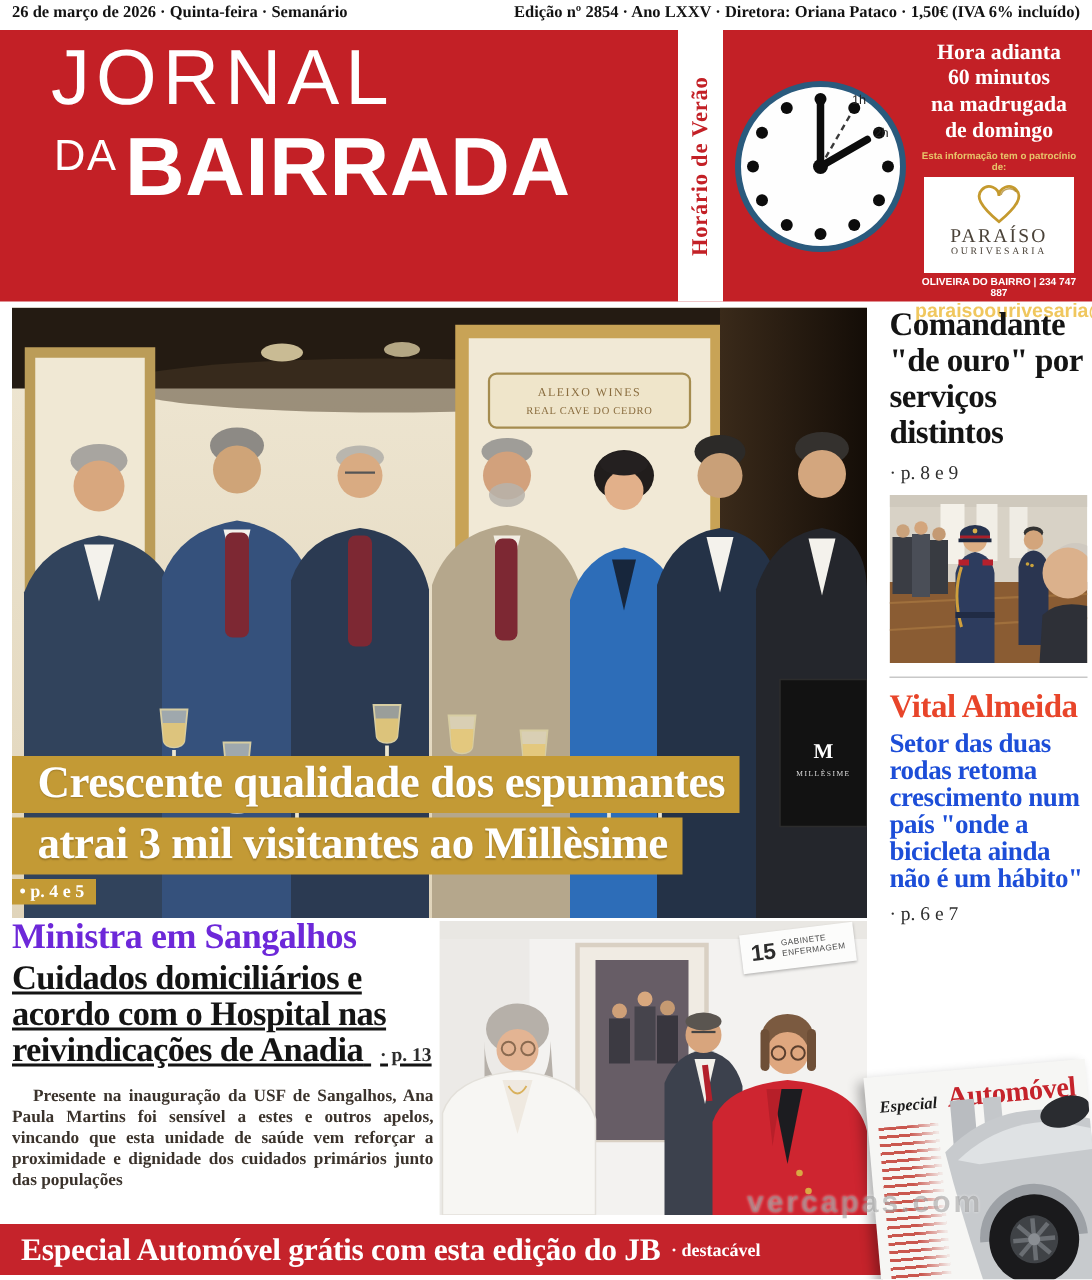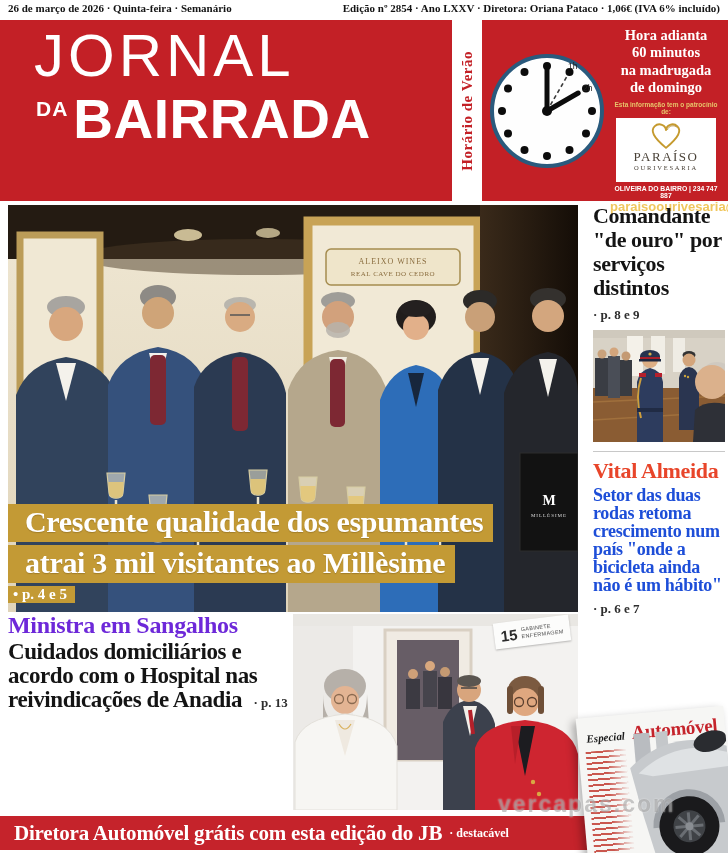--- a/index.html
+++ b/index.html
@@ -7,23 +7,23 @@
         font-family:"Liberation Serif","DejaVu Serif",serif;}
 
   
   .topbar{position:absolute;left:0;top:0;width:728px;height:20px;background:#fff;}
   .topbar .tb-left{position:absolute;left:8px;top:2px;font-size:11px;font-weight:bold;color:#131313;}
   .topbar .tb-right{position:absolute;right:8px;top:2px;font-size:11px;font-weight:bold;color:#131313;}
 
   
   .masthead{position:absolute;left:0;top:20px;width:728px;height:181px;background:#c32026;}
   .logo{position:absolute;left:34px;top:6px;color:#fff;font-family:"Liberation Sans","DejaVu Sans",sans-serif;line-height:1;}
-  .logo .l1{font-size:60px;font-weight:300;letter-spacing:4px;}
+  .logo .l1{font-size:52px;font-weight:300;letter-spacing:4px;}
   .logo .l2{display:flex;align-items:flex-start;margin-top:6px;}
-  .logo .l2 .da{font-size:21px;font-weight:bold;margin:6px 5px 0 2px;letter-spacing:1px;}
+  .logo .l2 .da{font-size:29px;font-weight:normal;margin:6px 5px 0 2px;letter-spacing:1px;}
   .logo .l2 .bairrada{font-size:55px;font-weight:bold;letter-spacing:0.5px;}
   .verao{position:absolute;left:452px;top:0;width:30px;height:181px;background:#ffffff;
          display:flex;align-items:center;justify-content:center;}
   .verao span{writing-mode:vertical-rl;transform:rotate(180deg);color:#c32026;font-weight:bold;
               font-size:15px;letter-spacing:0.5px;white-space:nowrap;}
   .clock{position:absolute;left:486px;top:30px;}
   .notice{position:absolute;left:610px;top:7px;width:112px;text-align:center;}
   .notice .n-lines{color:#fff;font-weight:bold;font-size:14.5px;line-height:1.2;white-space:pre-line;}
   .notice .n-intro{color:#e7c46a;font-size:6.5px;font-weight:bold;margin-top:4px;
                    font-family:"Liberation Sans",sans-serif;}
@@ -35,39 +35,39 @@
                      font-family:"Liberation Sans",sans-serif;}
   .notice .n-email{color:#f0c75e;font-weight:bold;font-size:13px;
                    font-family:Liberation Sans, sans-serif;}
 
   
   .lead-photo{position:absolute;left:8px;top:205px;width:570px;height:407px;overflow:hidden;background:#e8dfcc;}
   .lead-photo svg{display:block;}
   .lead-headlines{position:absolute;left:0;top:299px;display:flex;flex-direction:column;align-items:flex-start;}
   .hl-bar{background:#c39a35;color:#ffffff;font-weight:bold;font-size:30px;line-height:36px;
           padding:0 10px 2px 17px;letter-spacing:-0.3px;margin-bottom:3px;text-shadow:0 1px 1px rgba(60,40,0,.25);}
-  .page-chip{background:#c39a35;color:#ffffff;font-weight:bold;font-size:15px;line-height:16px;padding:0 8px 1px 5px;}
+  .page-chip{background:#c39a35;color:#ffffff;font-weight:bold;font-size:12px;line-height:16px;padding:0 8px 1px 5px;}
 
   
   .rcol{position:absolute;left:593px;top:203px;width:132px;}
   .kicker{font-weight:bold;font-size:22px;line-height:26px;letter-spacing:-0.3px;}
   .k-blue{color:#1c7ead;}
   .k-orange{color:#e8452a;}
   .k-green{color:#6d28d9;}
   .rc-headline1{font-weight:bold;font-size:22px;line-height:24px;color:#141414;letter-spacing:-0.4px;margin-top:1px;}
   .rc-headline2{font-weight:bold;font-size:18px;line-height:18px;color:#1d4ed8;letter-spacing:-0.3px;margin-top:2px;}
-  .pref{font-weight:bold;font-size:13px;color:#2e2e2e;}
+  .pref{font-weight:normal;font-size:13px;color:#2e2e2e;}
   .rc-pref{margin-top:7px;}
   .rc-photo{margin-top:7px;width:132px;height:112px;overflow:hidden;}
   .rc-divider{border-top:1px solid #c8c8c8;margin-top:9px;margin-bottom:6px;width:132px;}
 
   
   .ministra{position:absolute;left:8px;top:612px;width:281px;}
   .ministra .m-kicker{font-weight:bold;font-size:24px;line-height:26px;letter-spacing:-0.3px;}
-  .ministra .m-headline{font-weight:bold;font-size:23px;line-height:24px;color:#141414;letter-spacing:-0.4px;margin-top:2px;}
+  .ministra .m-headline{font-weight:bold;font-size:23px;line-height:24px;color:#141414;letter-spacing:-0.4px;margin-top:2px;text-decoration:underline;}
   .ministra .m-pref{font-weight:bold;font-size:13px;color:#2e2e2e;margin-left:6px;letter-spacing:0;}
   .ministra .m-lead{margin-top:9px;font-weight:bold;font-size:11.5px;line-height:14px;color:#3b332c;
                     text-indent:14px;text-align:justify;}
 
   
   .health-photo{position:absolute;left:293px;top:614px;width:285px;height:196px;overflow:hidden;background:#f2f1ef;}
   .door-sign{position:absolute;right:8px;top:5px;width:76px;height:26px;background:#fcfcfb;
              transform:rotate(-7deg);box-shadow:0 1px 2px rgba(0,0,0,.25);
              display:flex;align-items:center;justify-content:center;gap:4px;}
   .door-sign .ds-num{font-family:"Liberation Sans",sans-serif;font-size:15px;font-weight:bold;color:#2c2c2c;}
@@ -82,37 +82,37 @@
   .cover .cv-prefix{font-style:italic;font-weight:bold;font-size:11px;color:#1c1c1c;}
   .cover .cv-main{font-weight:bold;font-size:19px;color:#c5232b;letter-spacing:-0.3px;margin-left:3px;}
   .cover .cv-toc{position:absolute;left:7px;top:34px;width:40px;height:104px;opacity:.85;
         background:repeating-linear-gradient(to bottom,#c23b31 0 2px,transparent 2px 5.5px);}
   .cover .cv-toc-fade{position:absolute;left:27px;top:34px;width:22px;height:104px;
         background:linear-gradient(to right,rgba(246,246,244,0) 0,rgba(246,246,244,.9) 85%);}
   .cover .cv-car{position:absolute;right:-6px;top:20px;}
 
   
   .watermark{position:absolute;left:498px;top:791px;z-index:7;font-family:"Liberation Sans",sans-serif;
-             font-size:23px;font-weight:bold;letter-spacing:2px;color:rgba(125,125,125,.42);
+             font-size:20px;font-weight:bold;letter-spacing:2px;color:rgba(125,125,125,.42);
              text-shadow:0 0 2px rgba(255,255,255,.55);}
 
   
   .banner{position:absolute;left:0;top:816px;width:610px;height:34px;background:#c5232b;z-index:1;
           display:flex;align-items:center;padding-left:14px;box-sizing:border-box;}
   .banner .bn-main{color:#fff;font-weight:bold;font-size:21px;letter-spacing:-0.2px;white-space:nowrap;}
   .banner .bn-suffix{color:#fff;font-weight:bold;font-size:12px;margin-left:7px;white-space:nowrap;}
 </style>
 </head>
 <body>
 
 <div class="page">
 
   <div class="topbar">
     <span class="tb-left">26 de março de 2026 · Quinta-feira · Semanário</span>
-    <span class="tb-right">Edição nº 2854 · Ano LXXV · Diretora: Oriana Pataco · 1,06€ (IVA 6% incluído)</span>
+    <span class="tb-right">Edição nº 2854 · Ano LXXV · Diretora: Oriana Pataco · 1,50€ (IVA 6% incluído)</span>
   </div>
 
   <div class="masthead">
     <div class="logo">
       <div class="l1">JORNAL</div>
       <div class="l2">
         <span class="da">DA</span>
         <span class="bairrada">BAIRRADA</span>
       </div>
     </div>
@@ -326,20 +326,21 @@
     <div class="rc-headline2">Setor das duas rodas retoma crescimento num país "onde a bicicleta ainda não é um hábito"</div>
     <div class="pref rc-pref">· p. 6 e 7</div>
   </div>
 
   <div class="ministra">
     <div class="m-kicker k-green">Ministra em Sangalhos</div>
     <div class="m-headline">
       <span>Cuidados domiciliários e acordo com o Hospital nas reivindicações de Anadia</span>
       <span class="m-pref">· p. 13</span>
     </div>
+    <div class="m-lead">Presente na inauguração da USF de Sangalhos, Ana Paula Martins foi sensível a estes e outros apelos, vincando que esta unidade de saúde vem reforçar a proximidade e dignidade dos cuidados primários junto das populações</div>
   </div>
 
   <div class="health-photo">
     <svg width="285" height="196" viewBox="0 0 285 196">
       <rect x="0" y="0" width="285" height="196" fill="#f3f2f0"></rect>
       <rect x="0" y="0" width="285" height="12" fill="#e9e7e3"></rect>
       <rect x="0" y="12" width="60" height="184" fill="#eceae7"></rect>
       <rect x="92" y="16" width="86" height="130" fill="#f0ebe3" stroke="#d9d0c3" stroke-width="3"></rect>
       <rect x="104" y="26" width="62" height="120" fill="#675d66"></rect>
       <g>
@@ -386,21 +387,21 @@
     <div class="door-sign">
       <span class="ds-num">15</span>
       <span class="ds-lines">
         <span>GABINETE</span>
         <span>ENFERMAGEM</span>
       </span>
     </div>
   </div>
 
   <div class="banner">
-    <span class="bn-main">Diretora Automóvel grátis com esta edição do JB</span>
+    <span class="bn-main">Especial Automóvel grátis com esta edição do JB</span>
     <span class="bn-suffix">· destacável</span>
   </div>
 
   <div class="supplement">
     <div class="cover">
       <div class="cv-title">
         <span class="cv-prefix">Especial</span>
         <span class="cv-main">Automóvel</span>
       </div>
       <div class="cv-toc"></div>

